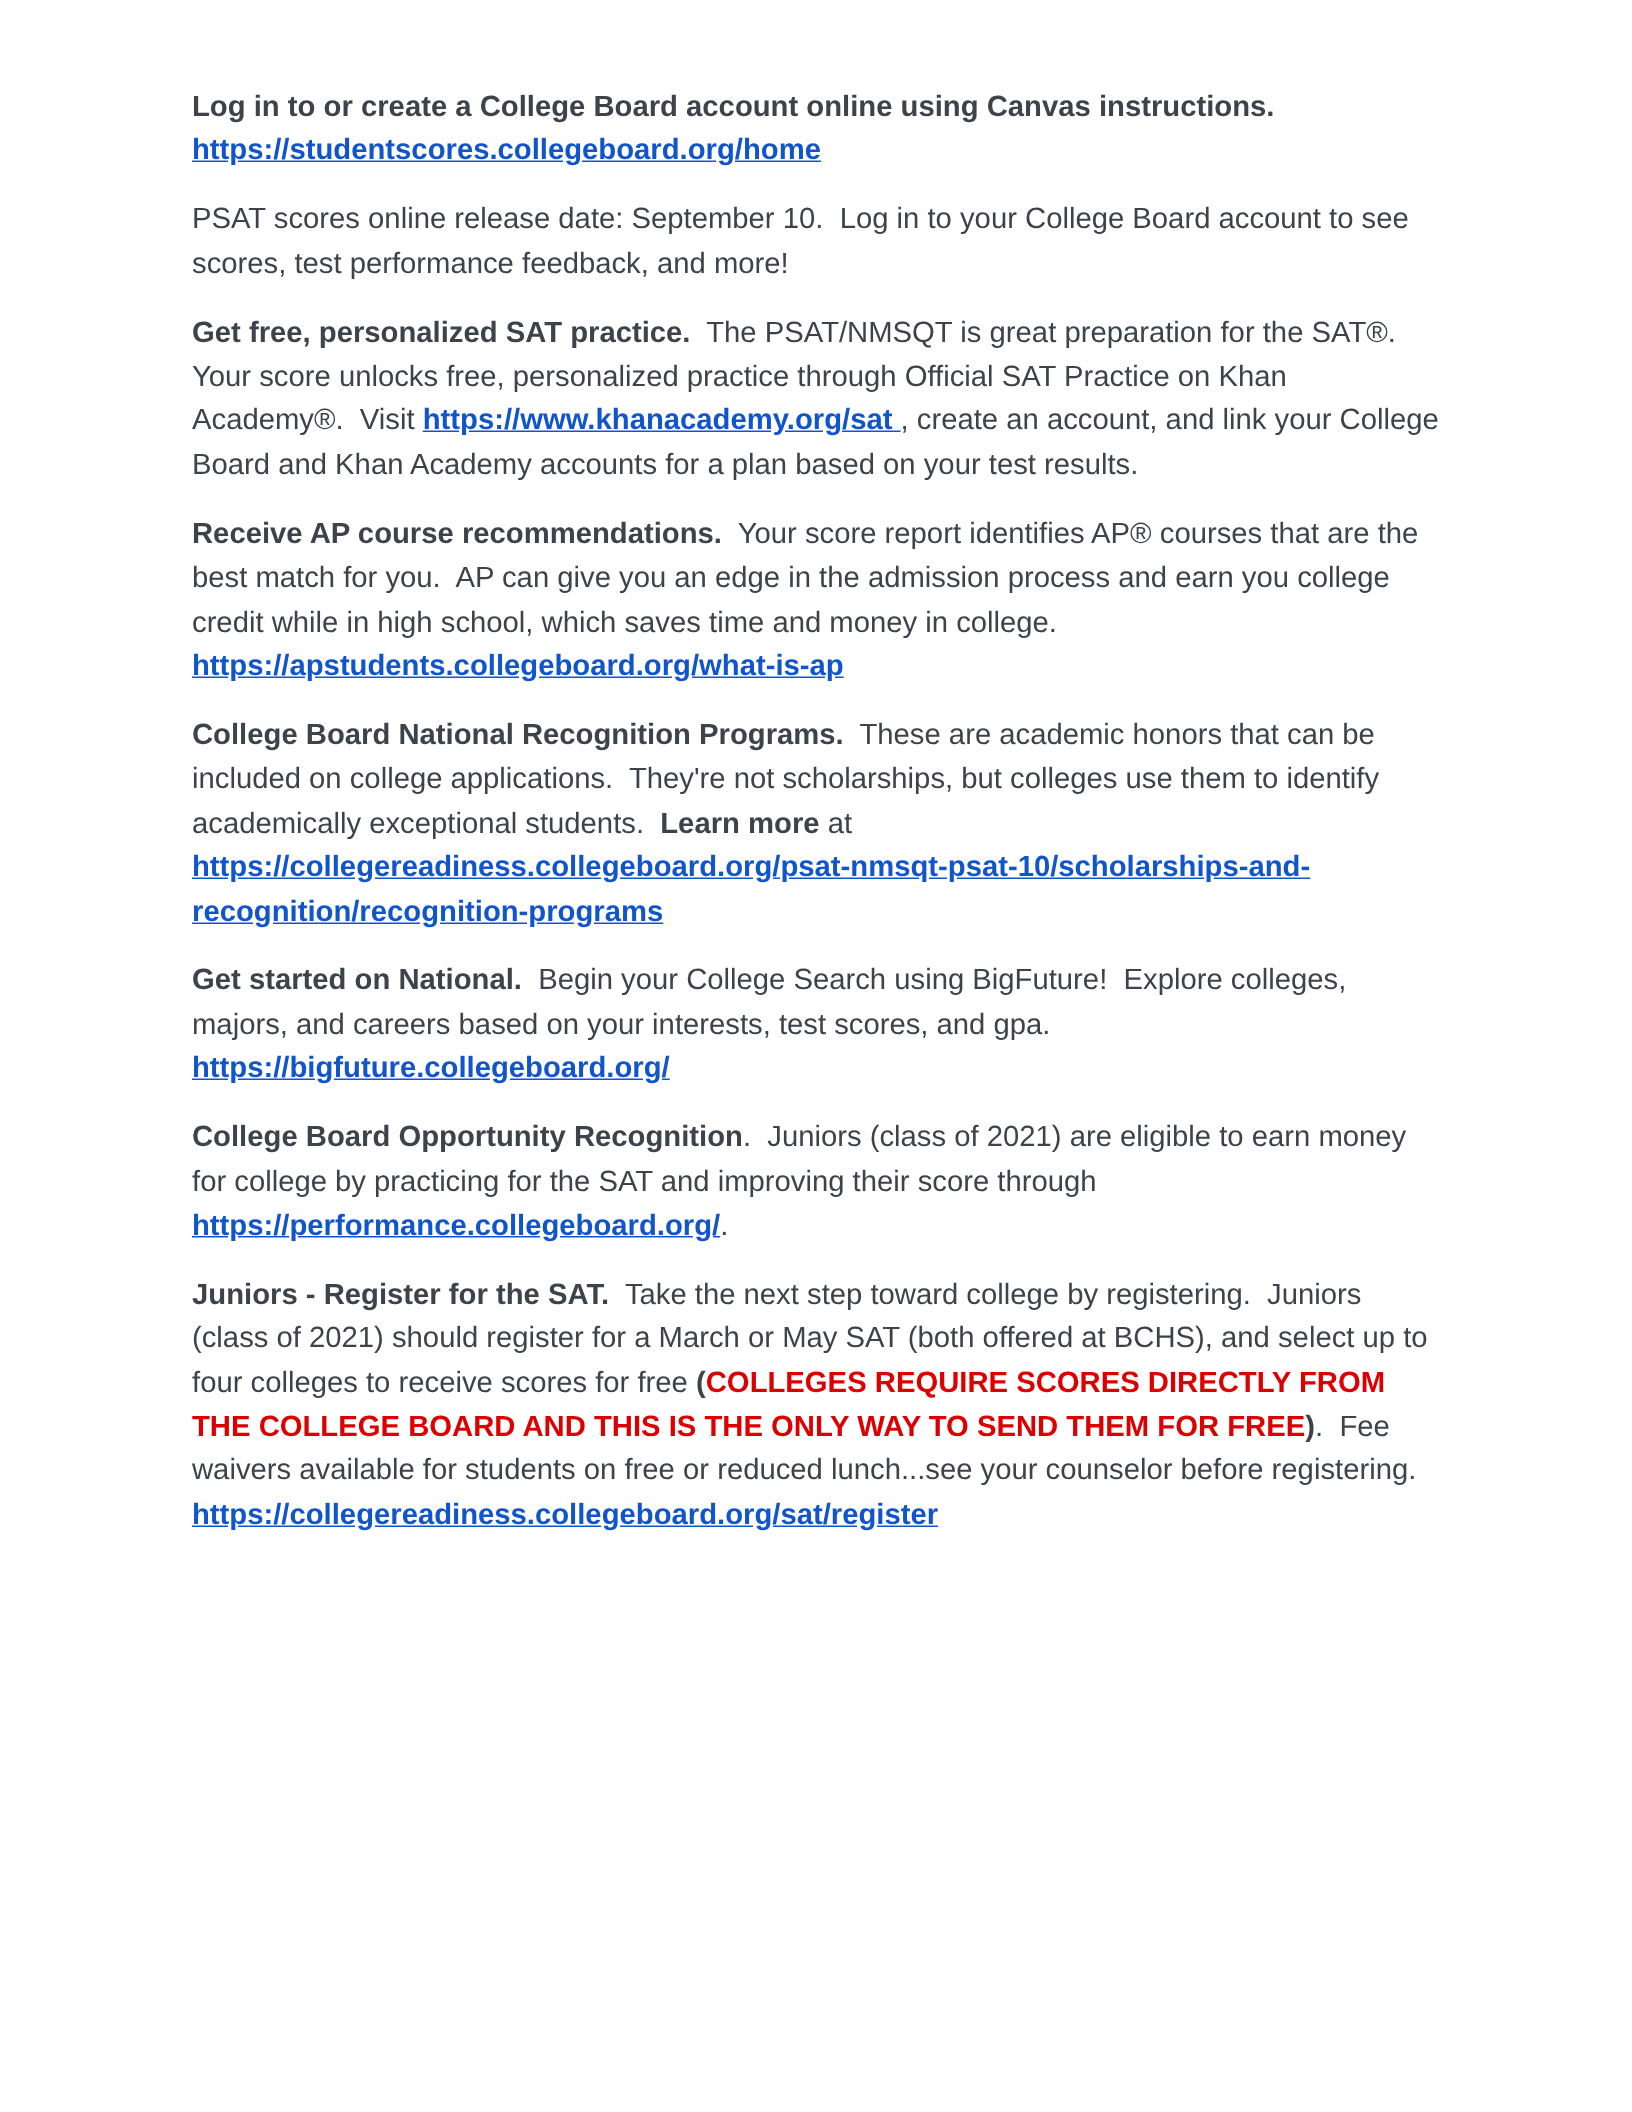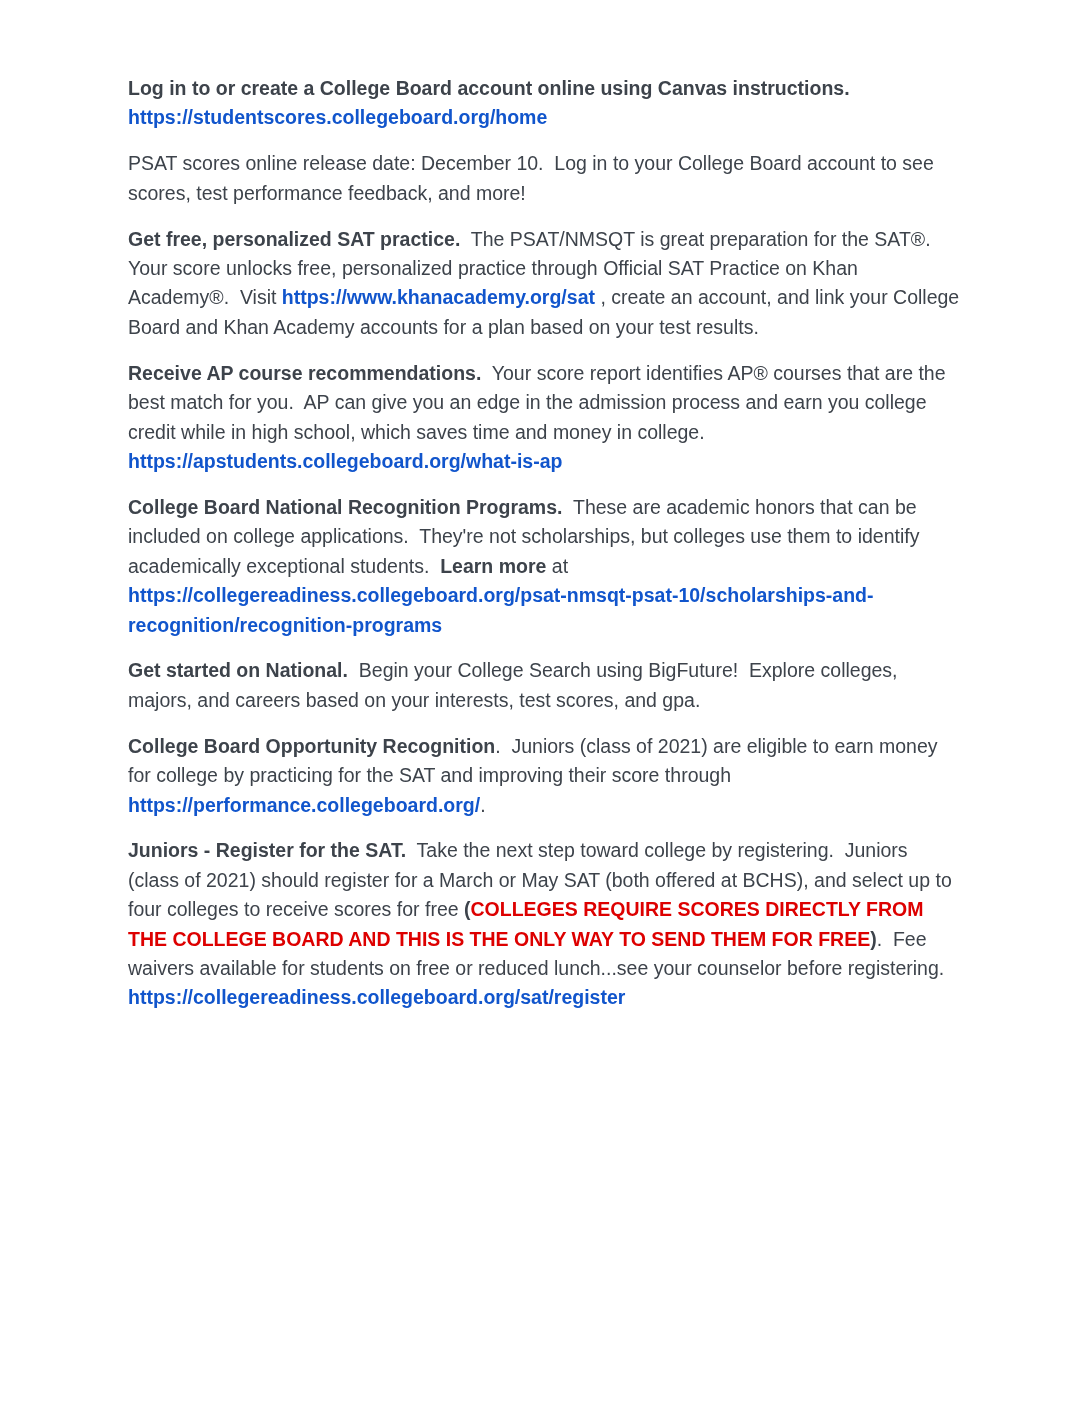--- a/index.html
+++ b/index.html
@@ -5,21 +5,21 @@
   html, body {
     margin: 0;
     padding: 0;
     background: #ffffff;
   }
   .page {
     position: relative;
     width: 1088px;
     height: 1408px;
     box-sizing: border-box;
-    padding: 74px 128px 0 128px;
+    padding: 57px 128px 0 128px;
     background: var(--page-bg, #ffffff);
     font-family: "Liberation Sans", "DejaVu Sans", sans-serif;
     font-size: 19.5px;
     line-height: 29.4px;
     color: var(--body-color, #3d434b);
     overflow: hidden;
   }
   .para {
     margin: 0 0 16.5px 0;
     white-space: pre-wrap;
@@ -30,30 +30,31 @@
   .r-regular { font-weight: 400; }
   .r-bold { font-weight: 700; }
   .r-red-bold {
     color: var(--red-color, #dd0000);
     font-weight: 700;
     text-align: center;
   }
   a.r-link {
     color: var(--link-color, #1155cc);
     font-weight: 700;
+    text-decoration: underline;
     cursor: pointer;
   }
 </style>
 </head>
 <body>
 
 <div class="page">
   <div id="doc-body">
       <p class="para"><span class="run r-bold">Log in to or create a College Board account online using Canvas instructions.</span><br><a class="run r-link">https://studentscores.collegeboard.org/home</a></p>
-      <p class="para"><span class="run r-regular">PSAT scores online release date: December 10.  Log in to your College Board account to see scores, test performance feedback, and more!</span></p>
+      <p class="para"><span class="run r-regular">PSAT scores online release date: September 10.  Log in to your College Board account to see scores, test performance feedback, and more!</span></p>
       <p class="para"><span class="run r-bold">Get free, personalized SAT practice.</span><span class="run r-regular">  The PSAT/NMSQT is great preparation for the SAT®.  Your score unlocks free, personalized practice through Official SAT Practice on Khan Academy®.  Visit </span><a class="run r-link">https://www.khanacademy.org/sat </a><span class="run r-regular">, create an account, and link your College Board and Khan Academy accounts for a plan based on your test results.</span></p>
       <p class="para"><span class="run r-bold">Receive AP course recommendations.</span><span class="run r-regular">  Your score report identifies AP® courses that are the best match for you.  AP can give you an edge in the admission process and earn you college credit while in high school, which saves time and money in college.</span><br><a class="run r-link">https://apstudents.collegeboard.org/what-is-ap</a></p>
       <p class="para"><span class="run r-bold">College Board National Recognition Programs.</span><span class="run r-regular">  These are academic honors that can be included on college applications.  They're not scholarships, but colleges use them to identify academically exceptional students.  </span><span class="run r-bold">Learn more</span><span class="run r-regular"> at</span><br><a class="run r-link">https://collegereadiness.collegeboard.org/psat-nmsqt-psat-10/scholarships-and-recognition/recognition-programs</a></p>
-      <p class="para"><span class="run r-bold">Get started on National.</span><span class="run r-regular">  Begin your College Search using BigFuture!  Explore colleges, majors, and careers based on your interests, test scores, and gpa.</span><br></p>
+      <p class="para"><span class="run r-bold">Get started on National.</span><span class="run r-regular">  Begin your College Search using BigFuture!  Explore colleges, majors, and careers based on your interests, test scores, and gpa.</span><br><a class="run r-link">https://bigfuture.collegeboard.org/</a></p>
       <p class="para"><span class="run r-bold">College Board Opportunity Recognition</span><span class="run r-regular">.  Juniors (class of 2021) are eligible to earn money for college by practicing for the SAT and improving their score through</span><br><a class="run r-link">https://performance.collegeboard.org/</a><span class="run r-regular">.</span></p>
       <p class="para"><span class="run r-bold">Juniors - Register for the SAT.</span><span class="run r-regular">  Take the next step toward college by registering.  Juniors (class of 2021) should register for a March or May SAT (both offered at BCHS), and select up to four colleges to receive scores for free </span><span class="run r-bold">(</span><span class="run r-red-bold">COLLEGES REQUIRE SCORES DIRECTLY FROM THE COLLEGE BOARD AND THIS IS THE ONLY WAY TO SEND THEM FOR FREE</span><span class="run r-bold">)</span><span class="run r-regular">.  Fee waivers available for students on free or reduced lunch...see your counselor before registering.</span><br><a class="run r-link">https://collegereadiness.collegeboard.org/sat/register</a></p>
     </div>
 </div>
 
 </body></html>

